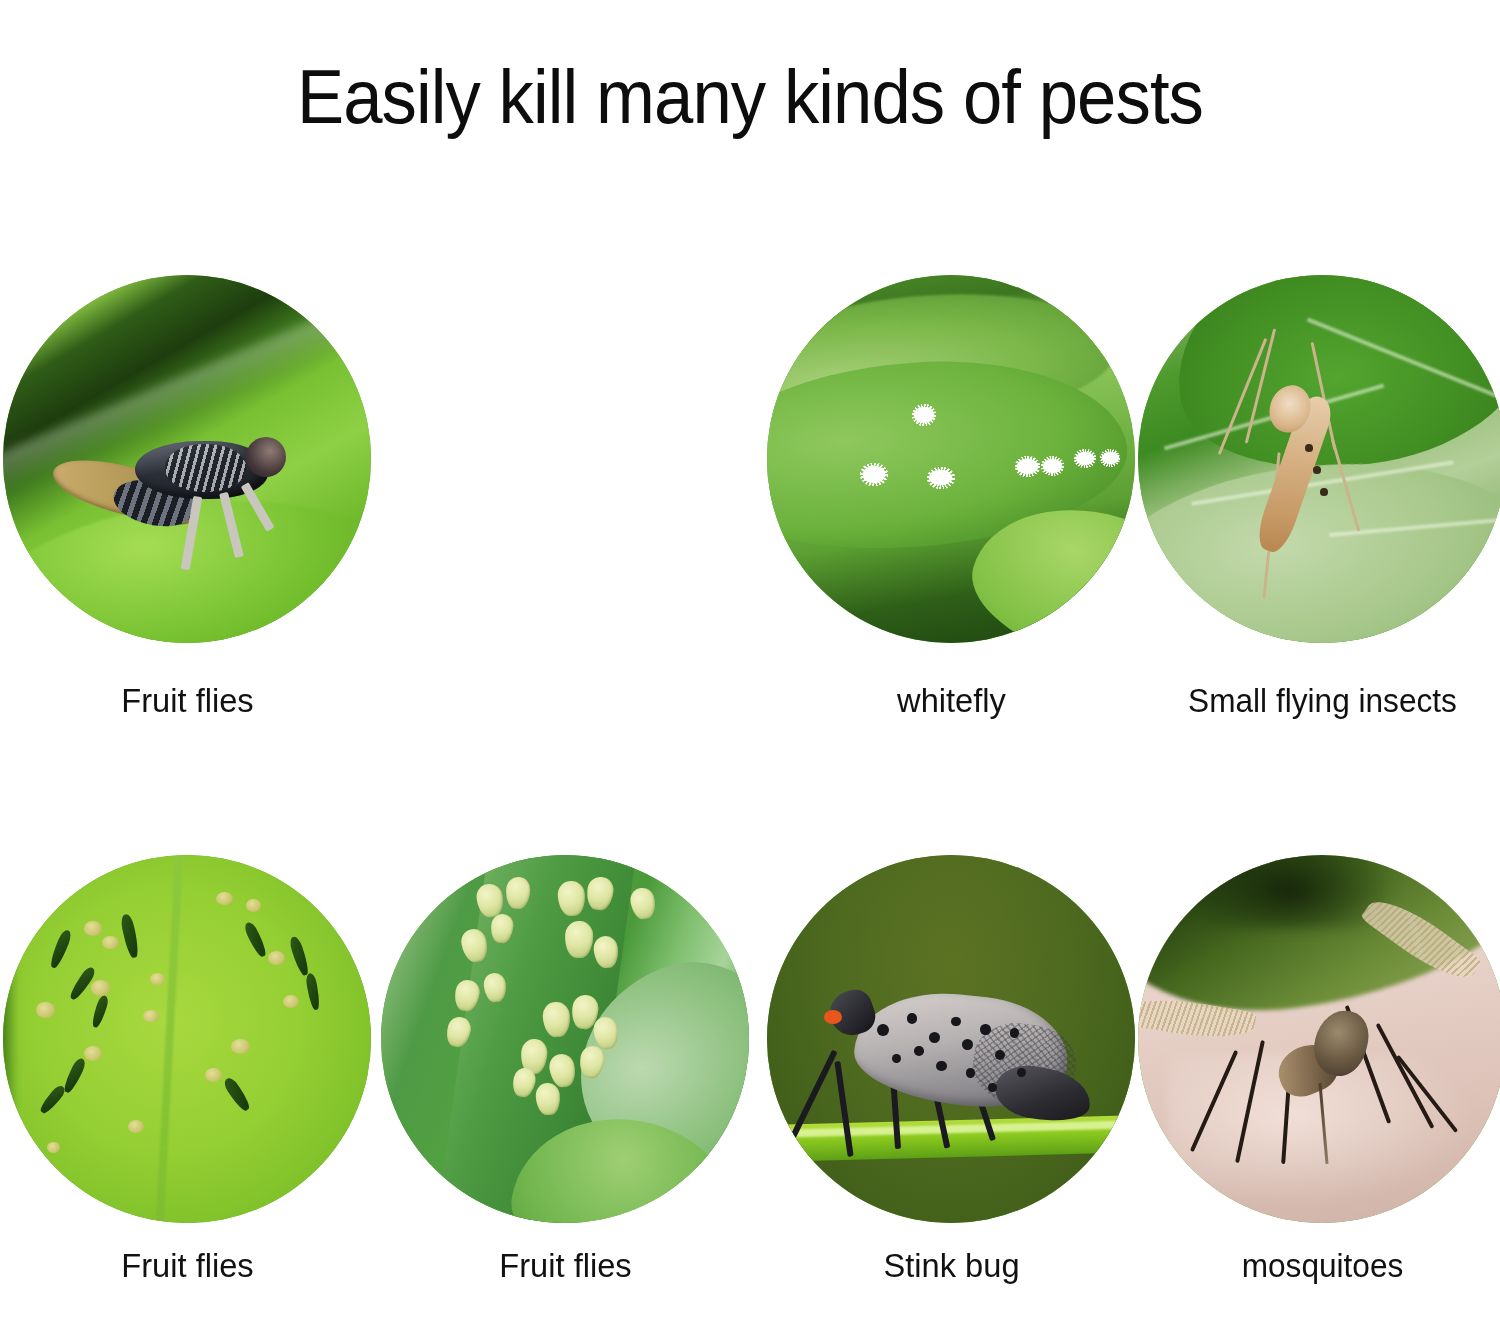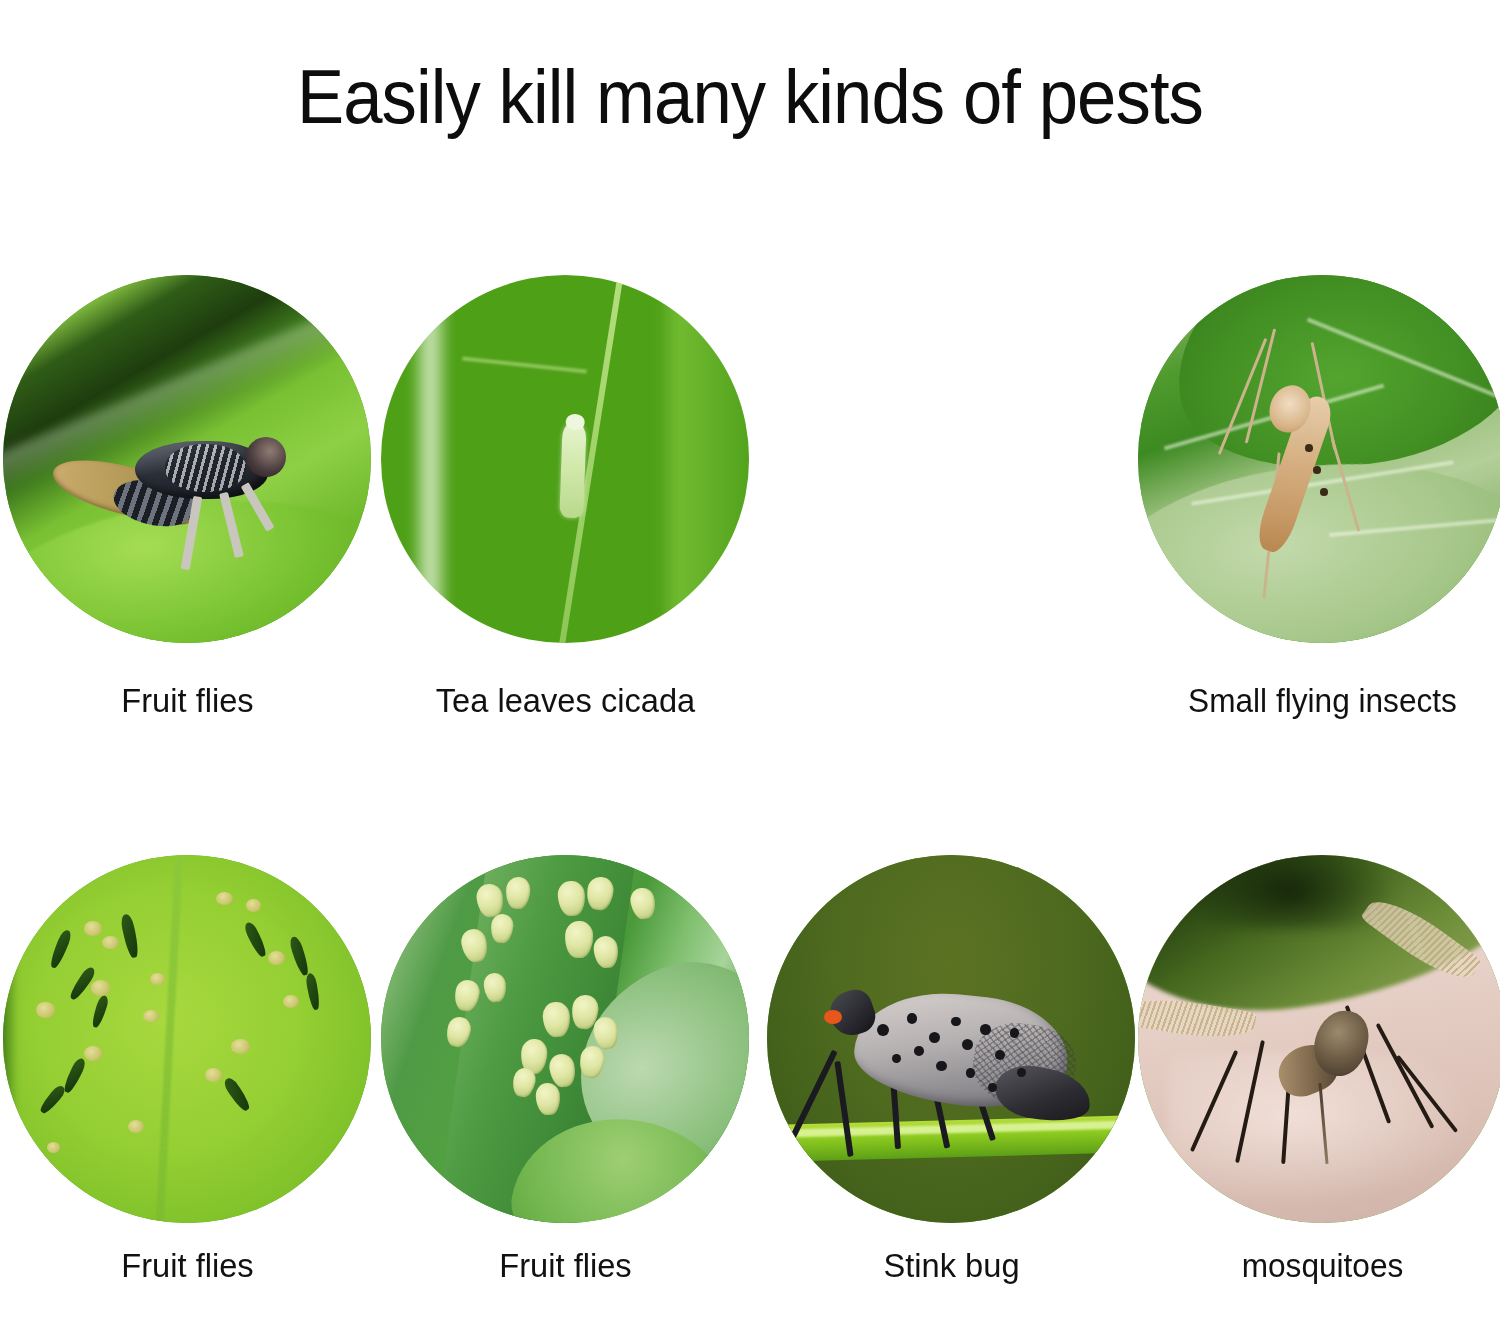--- a/index.html
+++ b/index.html
@@ -591,33 +591,38 @@
           <div class="fly-thorax-stripes"></div>
           <div class="fly-head"></div>
           <div class="fly-leg l1"></div>
           <div class="fly-leg l2"></div>
           <div class="fly-leg l3"></div>
         </div>
       </div>
       <div class="pest-label">Fruit flies</div>
     </div>
 
-    <div class="pest-card col1">
+
+    <div class="pest-card col2">
       <div class="pest-photo">
-        <div class="scene scene-cicada-leaf">
-          <div class="pale-stripe"></div>
-          <div class="hl-right"></div>
-          <div class="vein-main"></div>
-          <div class="vein-side"></div>
-          <div class="cicada-nymph"></div>
+        <div class="scene scene-whitefly-leaf">
+          <div class="wf-leafA"></div>
+          <div class="wf-leafB"></div>
+          <div class="wf-leafC"></div>
+          <div class="wf-scale wf-s1"></div>
+          <div class="wf-scale wf-s2"></div>
+          <div class="wf-scale wf-s3"></div>
+          <div class="wf-scale wf-s4"></div>
+          <div class="wf-scale wf-s5"></div>
+          <div class="wf-scale wf-s6"></div>
+          <div class="wf-scale wf-s7"></div>
         </div>
       </div>
-      <div class="pest-label">Tea leaves cicada</div>
+      <div class="pest-label">whitefly</div>
     </div>
-
 
     <div class="pest-card col3">
       <div class="pest-photo">
         <div class="scene scene-midge-leaf">
           <div class="midge-leafdark"></div>
           <div class="midge-leaflight"></div>
           <div class="midge-vein v1"></div>
           <div class="midge-vein v2"></div>
           <div class="midge-vein v3"></div>
           <div class="midge-vein v4"></div>

